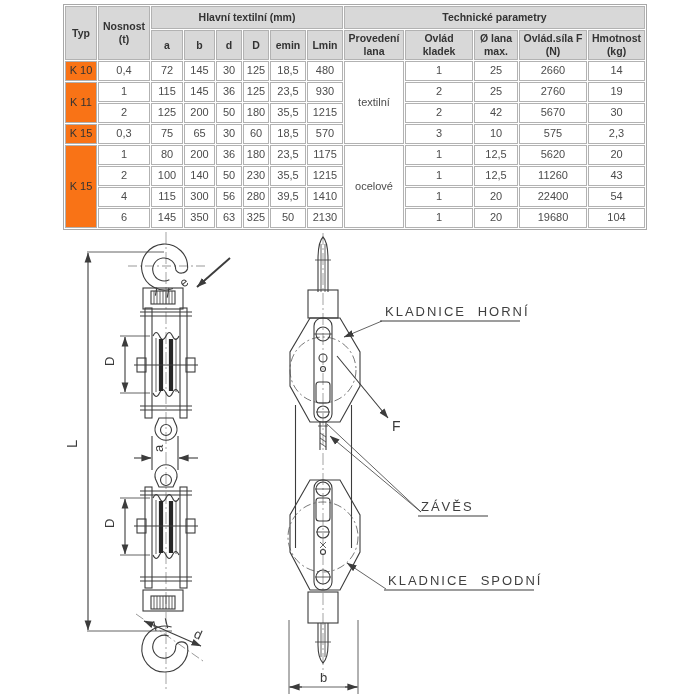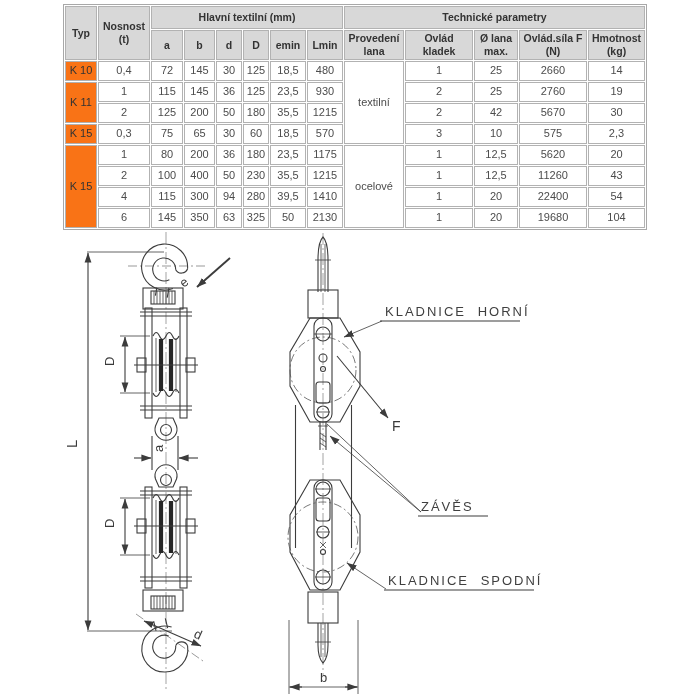--- a/index.html
+++ b/index.html
@@ -148,35 +148,35 @@
           <td>1175</td>
           <td class="lana" rowspan="4">ocelové</td>
           <td>1</td>
           <td>12,5</td>
           <td>5620</td>
           <td>20</td>
         </tr>
         <tr>
           <td>2</td>
           <td>100</td>
-          <td>400</td>
+          <td>140</td>
           <td>50</td>
           <td>230</td>
           <td>35,5</td>
           <td>1215</td>
           <td>1</td>
           <td>12,5</td>
           <td>11260</td>
           <td>43</td>
         </tr>
         <tr>
           <td>4</td>
           <td>115</td>
           <td>300</td>
-          <td>94</td>
+          <td>56</td>
           <td>280</td>
           <td>39,5</td>
           <td>1410</td>
           <td>1</td>
           <td>20</td>
           <td>22400</td>
           <td>54</td>
         </tr>
         <tr>
           <td>6</td>

